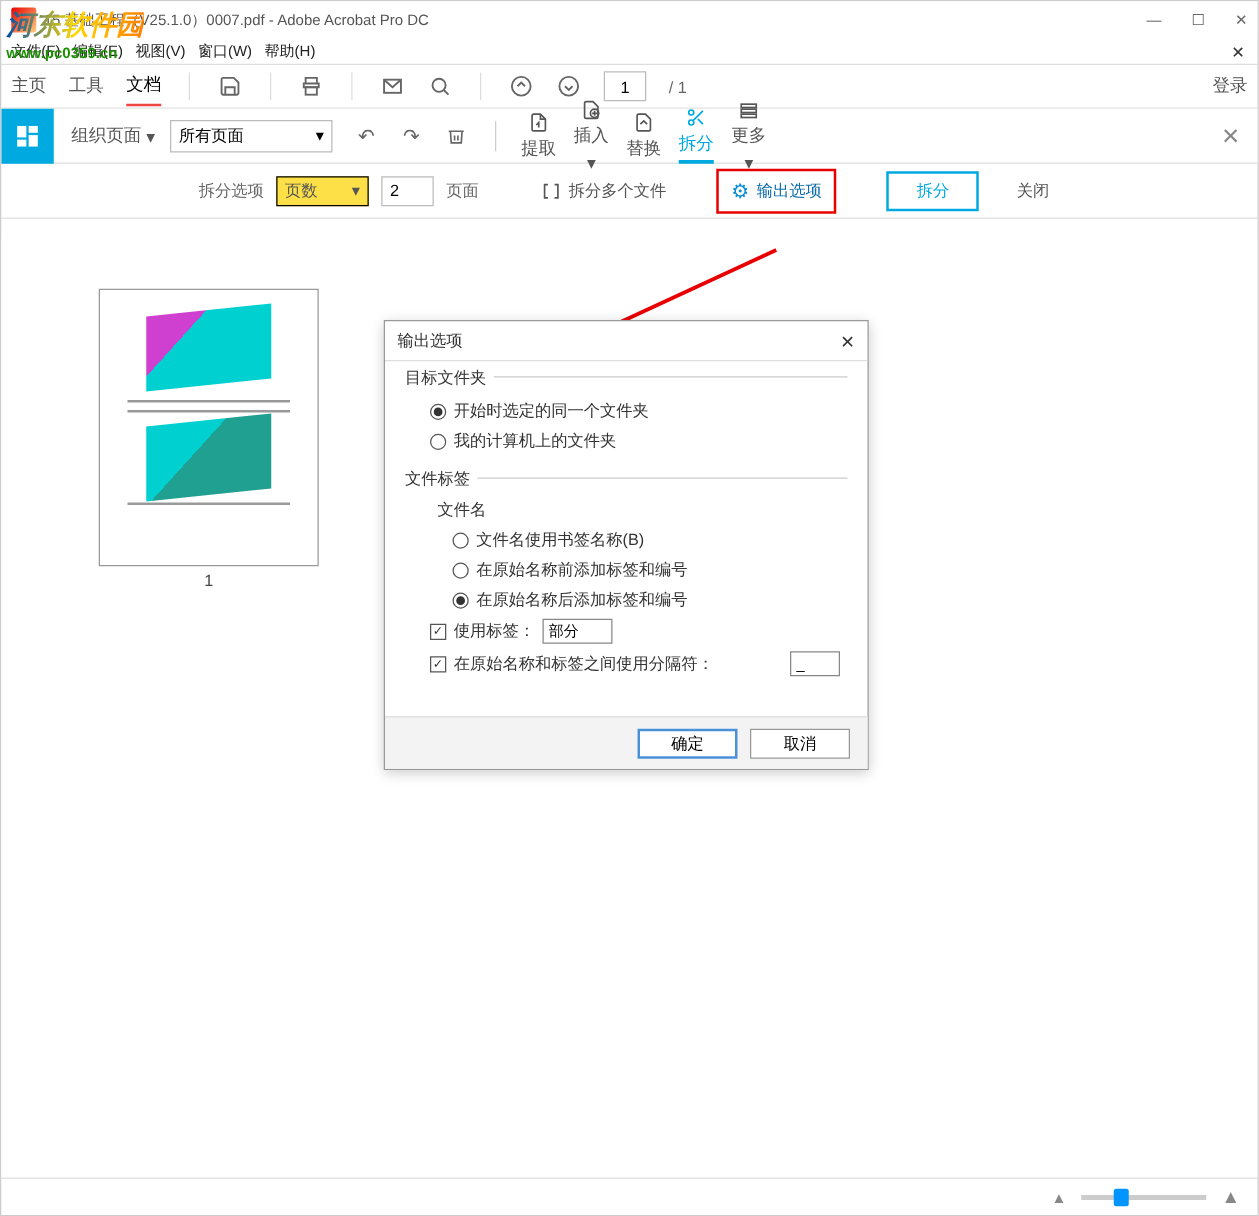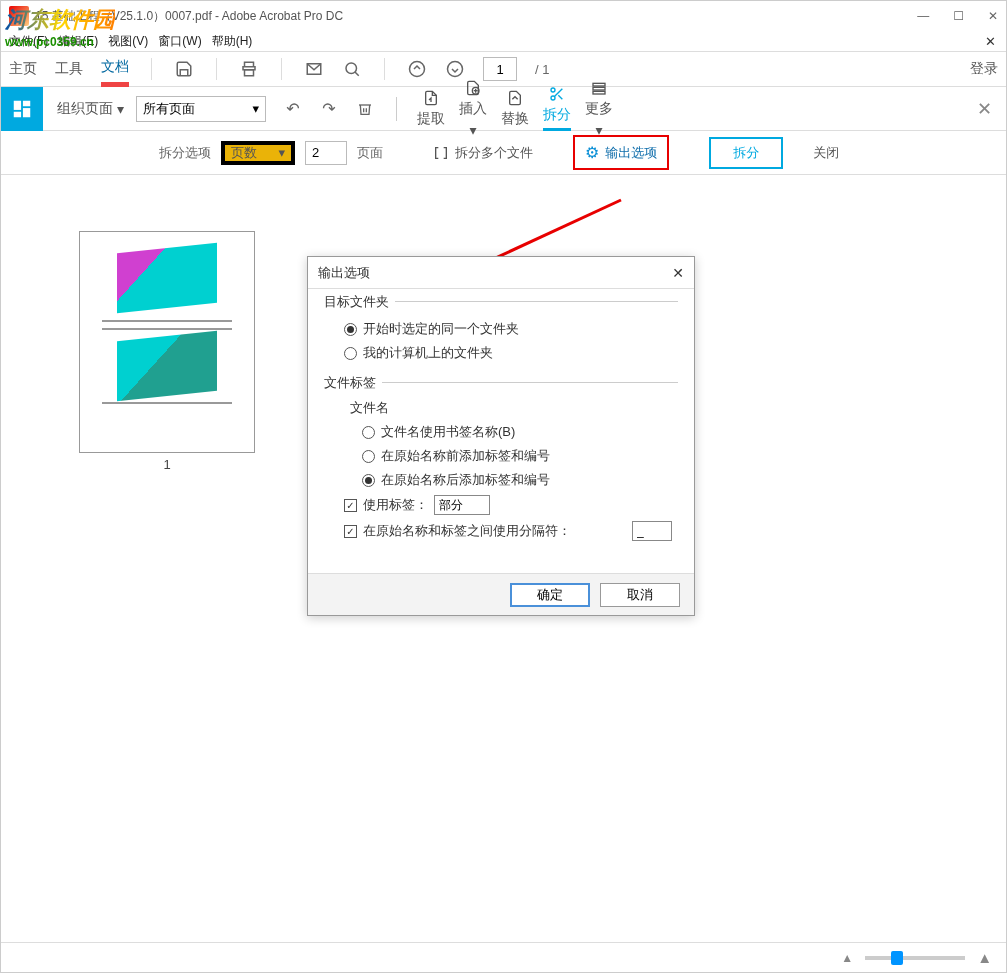--- a/index.html
+++ b/index.html
@@ -13,21 +13,21 @@
 .menubar { height: 20px; display: flex; align-items: center; padding: 0 8px; gap: 10px; font-size: 12px; color: #222; position: relative; }
 .menubar span { cursor: pointer; }
 .close-menu { position: absolute; right: 10px; font-size: 13px; color: #333; cursor: pointer; }
 
 .watermark { position: absolute; left: 4px; top: 4px; z-index: 100; pointer-events: none; }
 .watermark .wm-text { font-size: 22px; font-weight: bold; background: linear-gradient(90deg, #004da8, #ffd800, #ff7f00); -webkit-background-clip: text; color: transparent; font-style: italic; }
 .watermark .wm-url { font-size: 12px; color: #1a8f00; font-weight: bold; }
 
 .tabs { height: 36px; border-top: 1px solid #ddd; border-bottom: 1px solid #ddd; display: flex; align-items: center; padding: 0 8px; gap: 18px; font-size: 14px; color: #555; }
 .tab-item { padding: 6px 0; cursor: pointer; }
-.tab-item.active { border-bottom: 5px solid #ef4444; color: #0369a1; }
+.tab-item.active { border-bottom: 2px solid #ef4444; color: #000000; }
 .tb-sep { width: 1px; height: 22px; background: #ddd; margin: 0 4px; }
 .tb-icon { width: 20px; height: 20px; display: inline-flex; align-items: center; justify-content: center; color: #666; cursor: pointer; }
 .page-num-input { width: 34px; height: 24px; border: 1px solid #bbb; text-align: center; font-size: 13px; }
 .page-total { font-size: 13px; color: #666; }
 .login-btn { margin-left: auto; font-size: 14px; color: #555; cursor: pointer; }
 
 .organize-bar { height: 44px; background: #fff; border-bottom: 1px solid #ddd; display: flex; align-items: center; padding: 0 0 0 0; }
 .blue-tile { width: 42px; height: 44px; background: #00a9e0; display: flex; align-items: center; justify-content: center; }
 .blue-tile svg { fill: #fff; }
 .org-label { margin-left: 14px; font-size: 14px; color: #555; display: flex; align-items: center; gap: 4px; cursor: pointer; }
@@ -35,21 +35,21 @@
 .org-actions { display: flex; align-items: center; gap: 14px; margin-left: 16px; }
 .org-icon { width: 22px; height: 22px; display: flex; align-items: center; justify-content: center; color: #666; cursor: pointer; font-size: 16px; }
 .org-vsep { width: 1px; height: 24px; background: #ccc; margin: 0 6px; }
 .org-sec { display: flex; align-items: center; gap: 4px; font-size: 14px; color: #555; cursor: pointer; flex-direction: column; }
 .org-sec.active { color: #00a9e0; }
 .org-sec.active-u { padding-bottom: 4px; border-bottom: 3px solid #00a9e0; }
 .org-close { margin-left: auto; margin-right: 14px; font-size: 18px; color: #888; cursor: pointer; }
 
 .split-bar { height: 44px; border-bottom: 1px solid #ddd; display: flex; align-items: center; padding-left: 158px; gap: 10px; font-size: 13px; color: #555; }
 .sb-label { color: #666; }
-.sb-select { width: 74px; height: 24px; border: 4px solid #000000; display: flex; align-items: center; justify-content: space-between; padding: 0 6px; cursor: pointer; background: #eab308; }
+.sb-select { width: 74px; height: 24px; border: 1px solid #000000; display: flex; align-items: center; justify-content: space-between; padding: 0 6px; cursor: pointer; background: #fde047; }
 .sb-input { width: 42px; height: 24px; border: 1px solid #bbb; padding: 0 6px; font-size: 13px; }
 .sb-item { display: flex; align-items: center; gap: 6px; cursor: pointer; }
 .output-btn { border: 2px solid #e80000; padding: 6px 10px; display: flex; align-items: center; gap: 6px; color: #0d6caa; cursor: pointer; }
 .gear-icon { color: #0a8fd6; font-size: 16px; }
 .split-run { border: 2px solid #00a9e0; color: #00a9e0; padding: 5px 22px; margin-left: 30px; cursor: pointer; }
 .split-close { margin-left: 20px; cursor: pointer; }
 
 .content { position: absolute; left: 0; right: 0; top: 190px; bottom: 30px; background: #fff; }
 .thumbnail { position: absolute; left: 78px; top: 40px; width: 176px; }
 .thumb-box { width: 176px; height: 222px; border: 1px solid #999; background: #fff; padding: 10px; display: flex; flex-direction: column; align-items: center; gap: 6px; }

